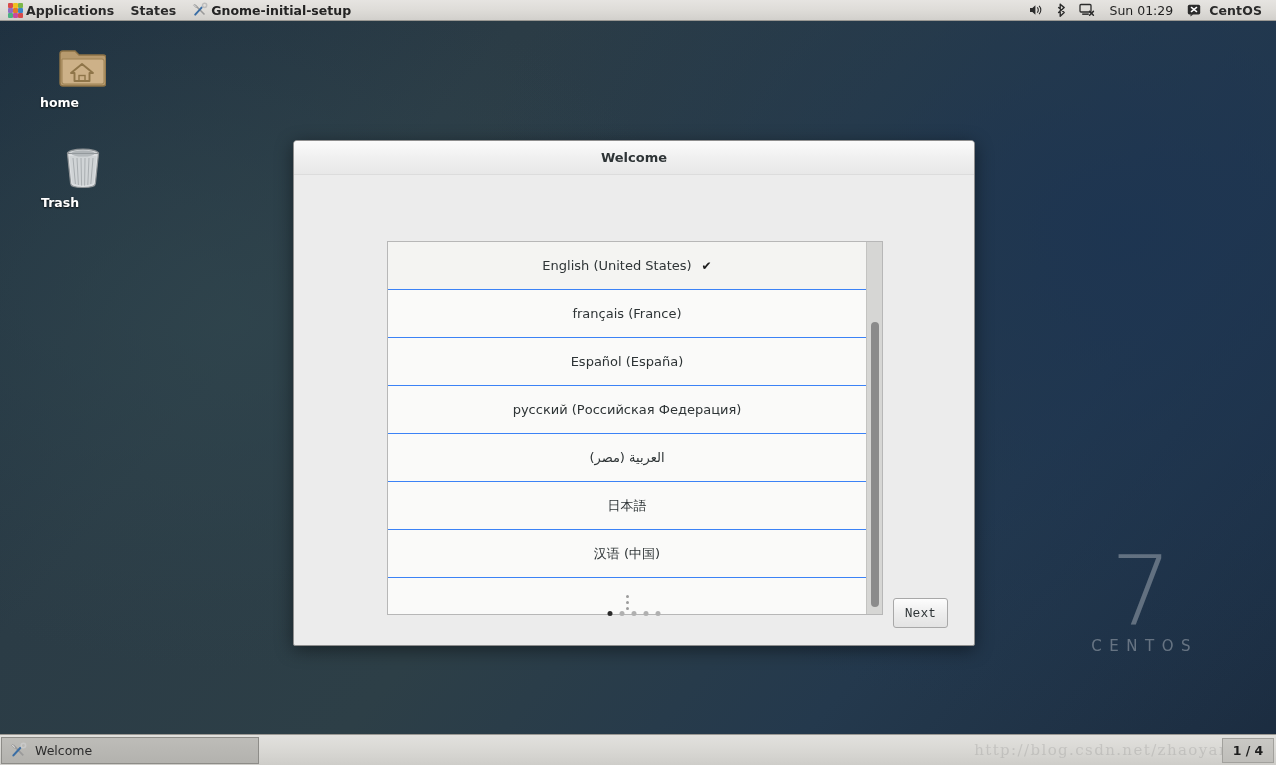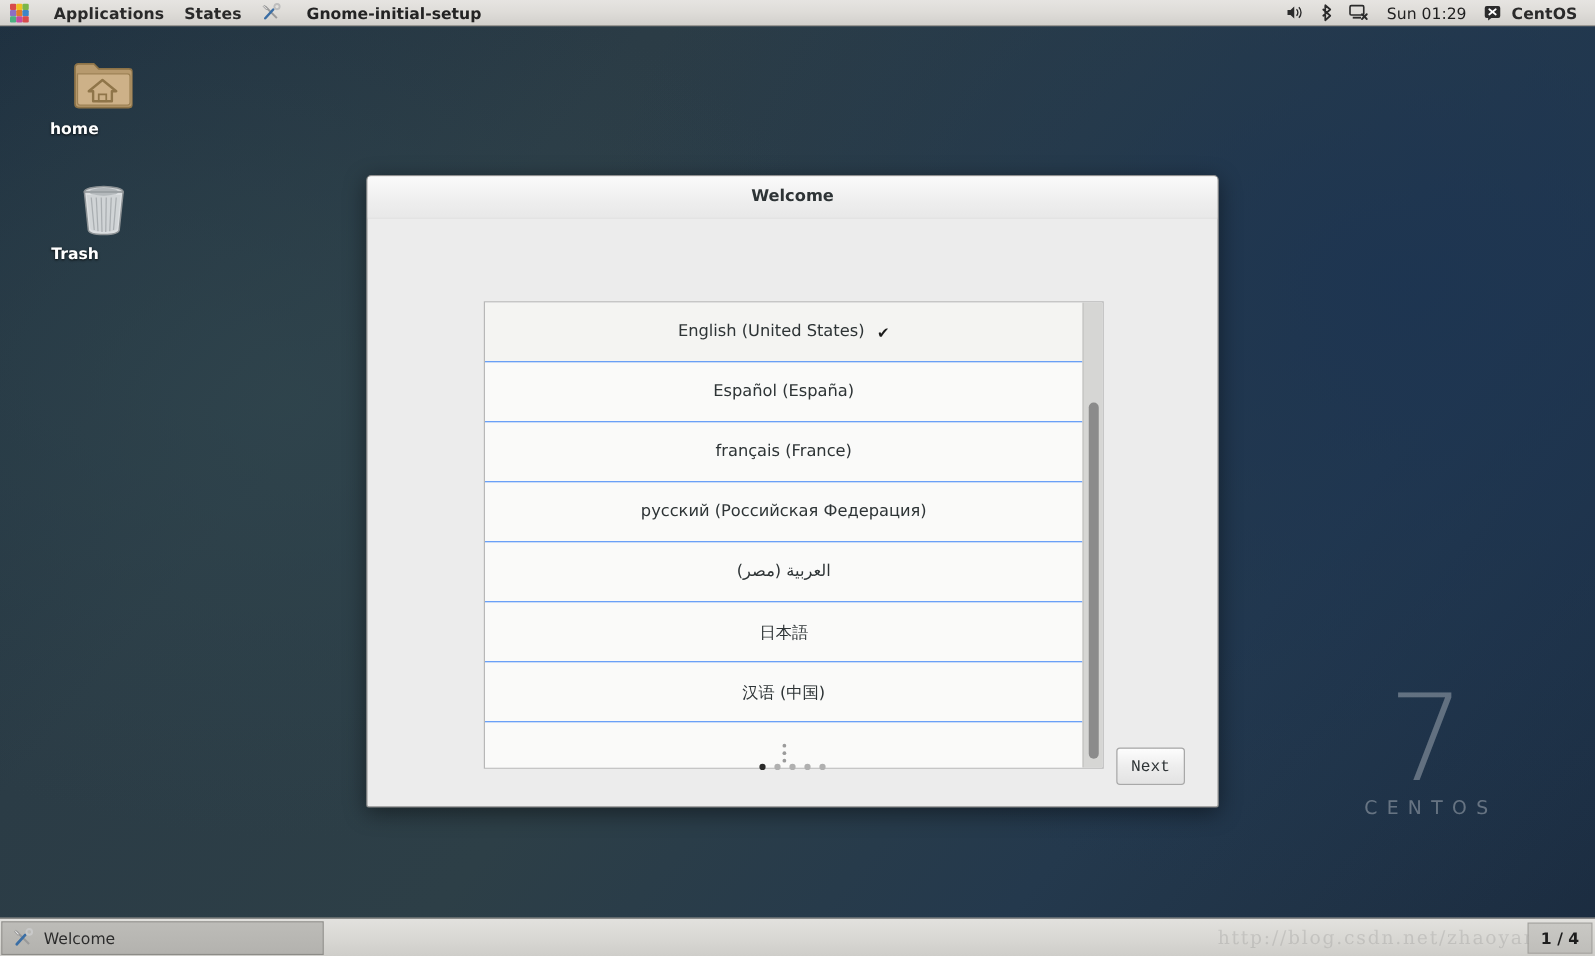--- a/index.html
+++ b/index.html
@@ -22,21 +22,21 @@
     width: 1276px; height: 21px;
     background: linear-gradient(180deg, #e6e4e1 0%, #dedcd8 50%, #d2d0cc 100%);
     border-bottom: 1px solid #9a9893;
     display: flex; align-items: center;
     font-size: 12.5px; color: #2a2a2a;
     z-index: 40;
   }
   .panel-left { display: flex; align-items: center; height: 100%; }
   .panel-right { margin-left: auto; display: flex; align-items: center; height: 100%; padding-right: 6px; }
   .panel-btn {
-    display: flex; align-items: center; gap: 20px;
+    display: flex; align-items: center; gap: 3px;
     height: 100%; padding: 0 8px;
     cursor: default; white-space: nowrap;
   }
   .panel-label { font-weight: bold; font-size: 12.5px; letter-spacing: .1px; }
   .win-label { font-weight: bold; font-size: 12.5px; color: #232323; }
 
   
   .apps-icon { width: 15px; height: 15px; position: relative; display:inline-block; }
   .apps-icon i {
     position: absolute; width: 5px; height: 5px; border-radius: 1px; display:block;
@@ -322,25 +322,25 @@
 
     <div id="lang-list-frame">
       <div id="lang-list">
 
         <div class="lang-row selected">
           <span>English (United States)</span>
           <span class="check">✔</span>
         </div>
 
         <div class="lang-row">
+          <span>français (France)</span>
+        </div>
+
+        <div class="lang-row">
           <span>Español (España)</span>
-        </div>
-
-        <div class="lang-row">
-          <span>français (France)</span>
         </div>
 
         <div class="lang-row">
           <span>русский (Российская Федерация)</span>
         </div>
 
         <div class="lang-row">
           <span>العربية (مصر)</span>
         </div>
 

